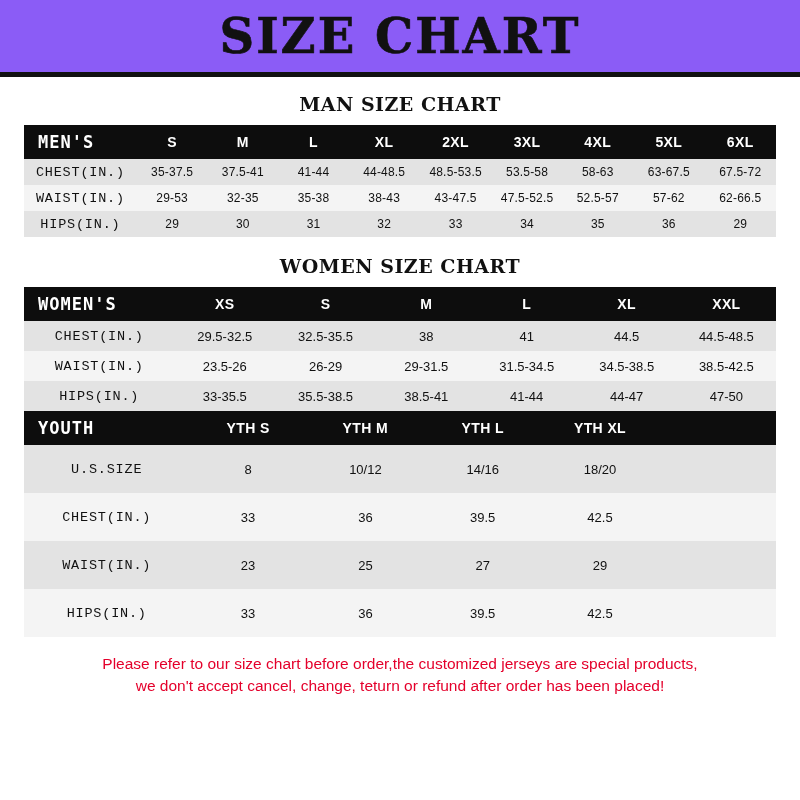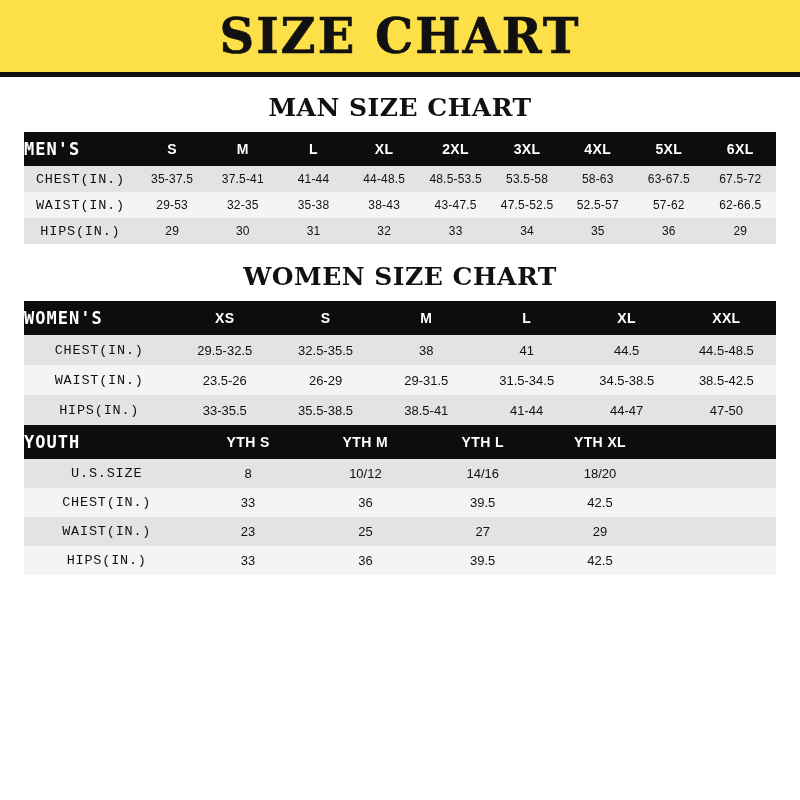--- a/index.html
+++ b/index.html
@@ -17,21 +17,21 @@
     width: 800px;
     height: 800px;
     position: relative;
     background: #ffffff;
     box-sizing: border-box;
   }
   
   .header-band {
     width: 100%;
     height: 72px;
-    background: #fde047;
+    background: #8b5cf6;
     display: flex;
     align-items: center;
     justify-content: center;
     position: relative;
   }
   .header-band .title {
     font-family: "DejaVu Serif", serif;
     font-weight: bold;
     font-size: 48px;
     letter-spacing: 2px;
@@ -47,21 +47,21 @@
 
   .content {
     padding: 0 24px;
     box-sizing: border-box;
   }
 
   .section-title {
     text-align: center;
     font-family: "DejaVu Serif", serif;
     font-weight: bold;
-    font-size: 25px;
+    font-size: 19px;
     color: #111111;
     letter-spacing: 0.5px;
   }
   .title-man { margin: 16px 0 10px 0; }
   .title-women { margin: 18px 0 10px 0; }
   .title-youth { margin: 20px 0 10px 0; }
 
   table.size-table {
     border-collapse: collapse;
     width: 100%;
@@ -82,20 +82,21 @@
   }
   table.size-table thead th {
     color: #ffffff;
     font-weight: bold;
     font-size: 14px;
     height: 34px;
     letter-spacing: 0.4px;
   }
   table.size-table thead th.rowlabel {
     text-align: left;
+    padding-left: 14px;
     font-size: 17px;
     letter-spacing: 1px;
     font-family: "DejaVu Sans Mono", monospace;
     font-weight: bold;
   }
   table.size-table tbody tr.odd { background: #e3e3e3; }
   table.size-table tbody tr.even { background: #f4f4f4; }
   table.size-table tbody td.rowlabel {
     font-size: 13.5px;
     letter-spacing: 0.8px;
@@ -109,21 +110,21 @@
   .men-table tbody td.rowlabel { font-size: 12.5px; }
 
   
   .women-table thead th { font-size: 15px; }
   .women-table tbody td { font-size: 13px; }
   .women-table tbody tr { height: 29px; }
   .women-table tbody td { height: 30px; }
 
   
   .youth-table thead th { font-size: 15px; margin-top: 35px; }
-  .youth-table tbody td { font-size: 13px; height: 29px; }
+  .youth-table tbody td { font-size: 13px; height: 48px; }
 
   .footer-note {
     margin-top: 16px;
     padding: 0 16px;
     text-align: center;
     color: #E4002B;
     font-size: 15.5px;
     line-height: 1.45;
     font-family: "Liberation Sans", sans-serif;
   }
@@ -310,15 +311,19 @@
           <td class="rowlabel">HIPS(IN.)</td>
           <td>33</td>
           <td>36</td>
           <td>39.5</td>
           <td>42.5</td>
           <td></td>
         </tr>
       </tbody>
     </table>
 
+    <div class="footer-note">
+      <span class="line">Please refer to our size chart before order,the customized jerseys are special products,</span>
+      <span class="line">we don't accept cancel, change, teturn or refund after order has been placed!</span>
+    </div>
 
   </div>
 </div>
 
 </body></html>

